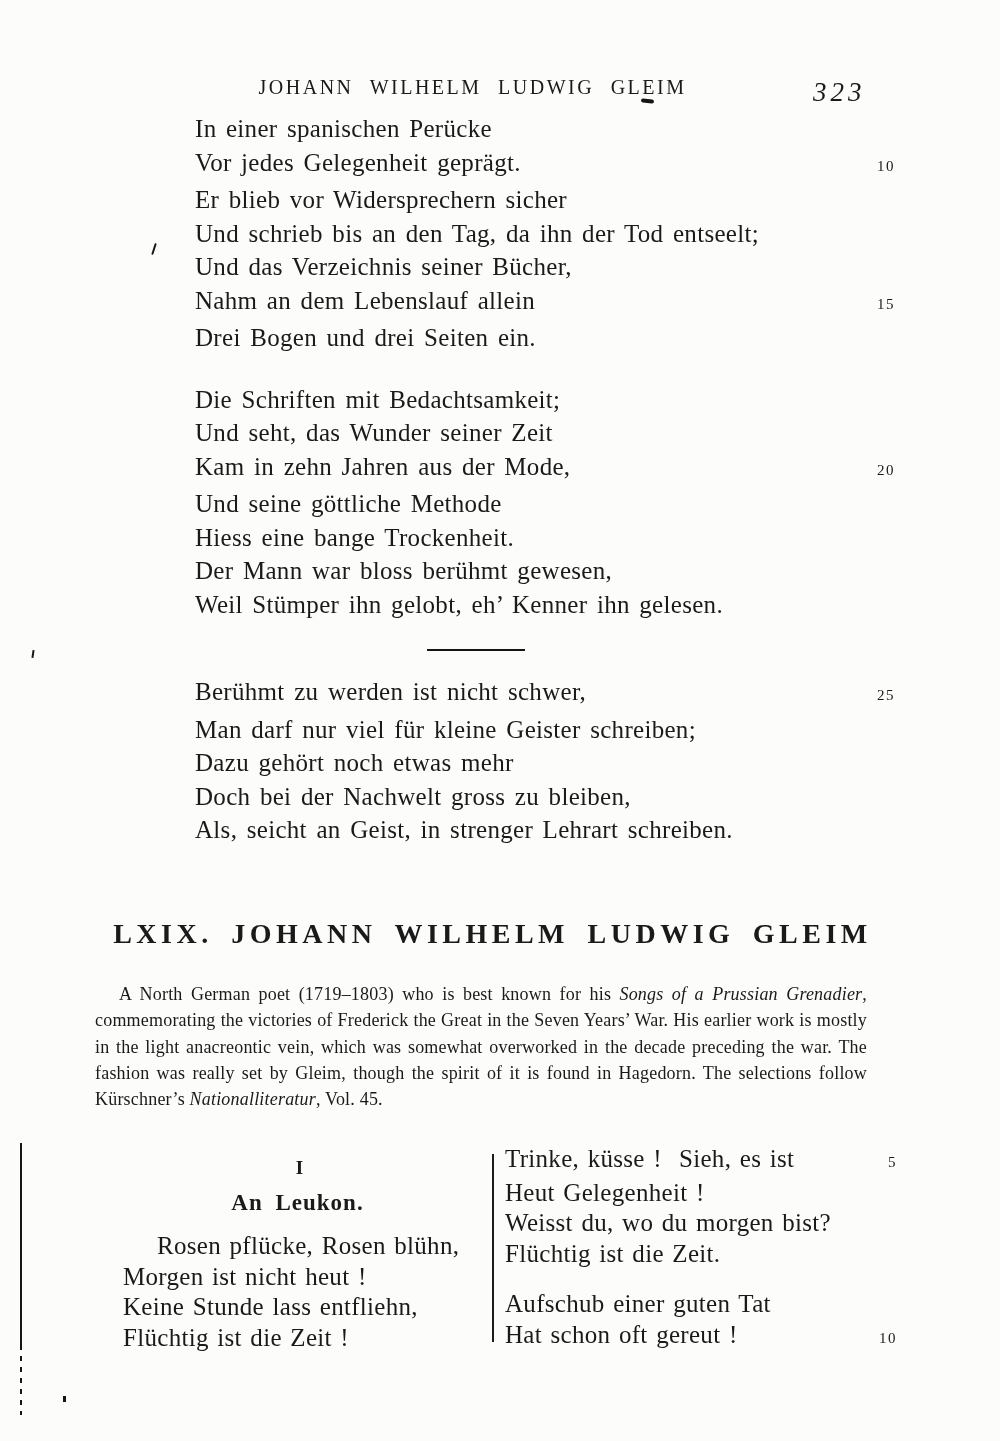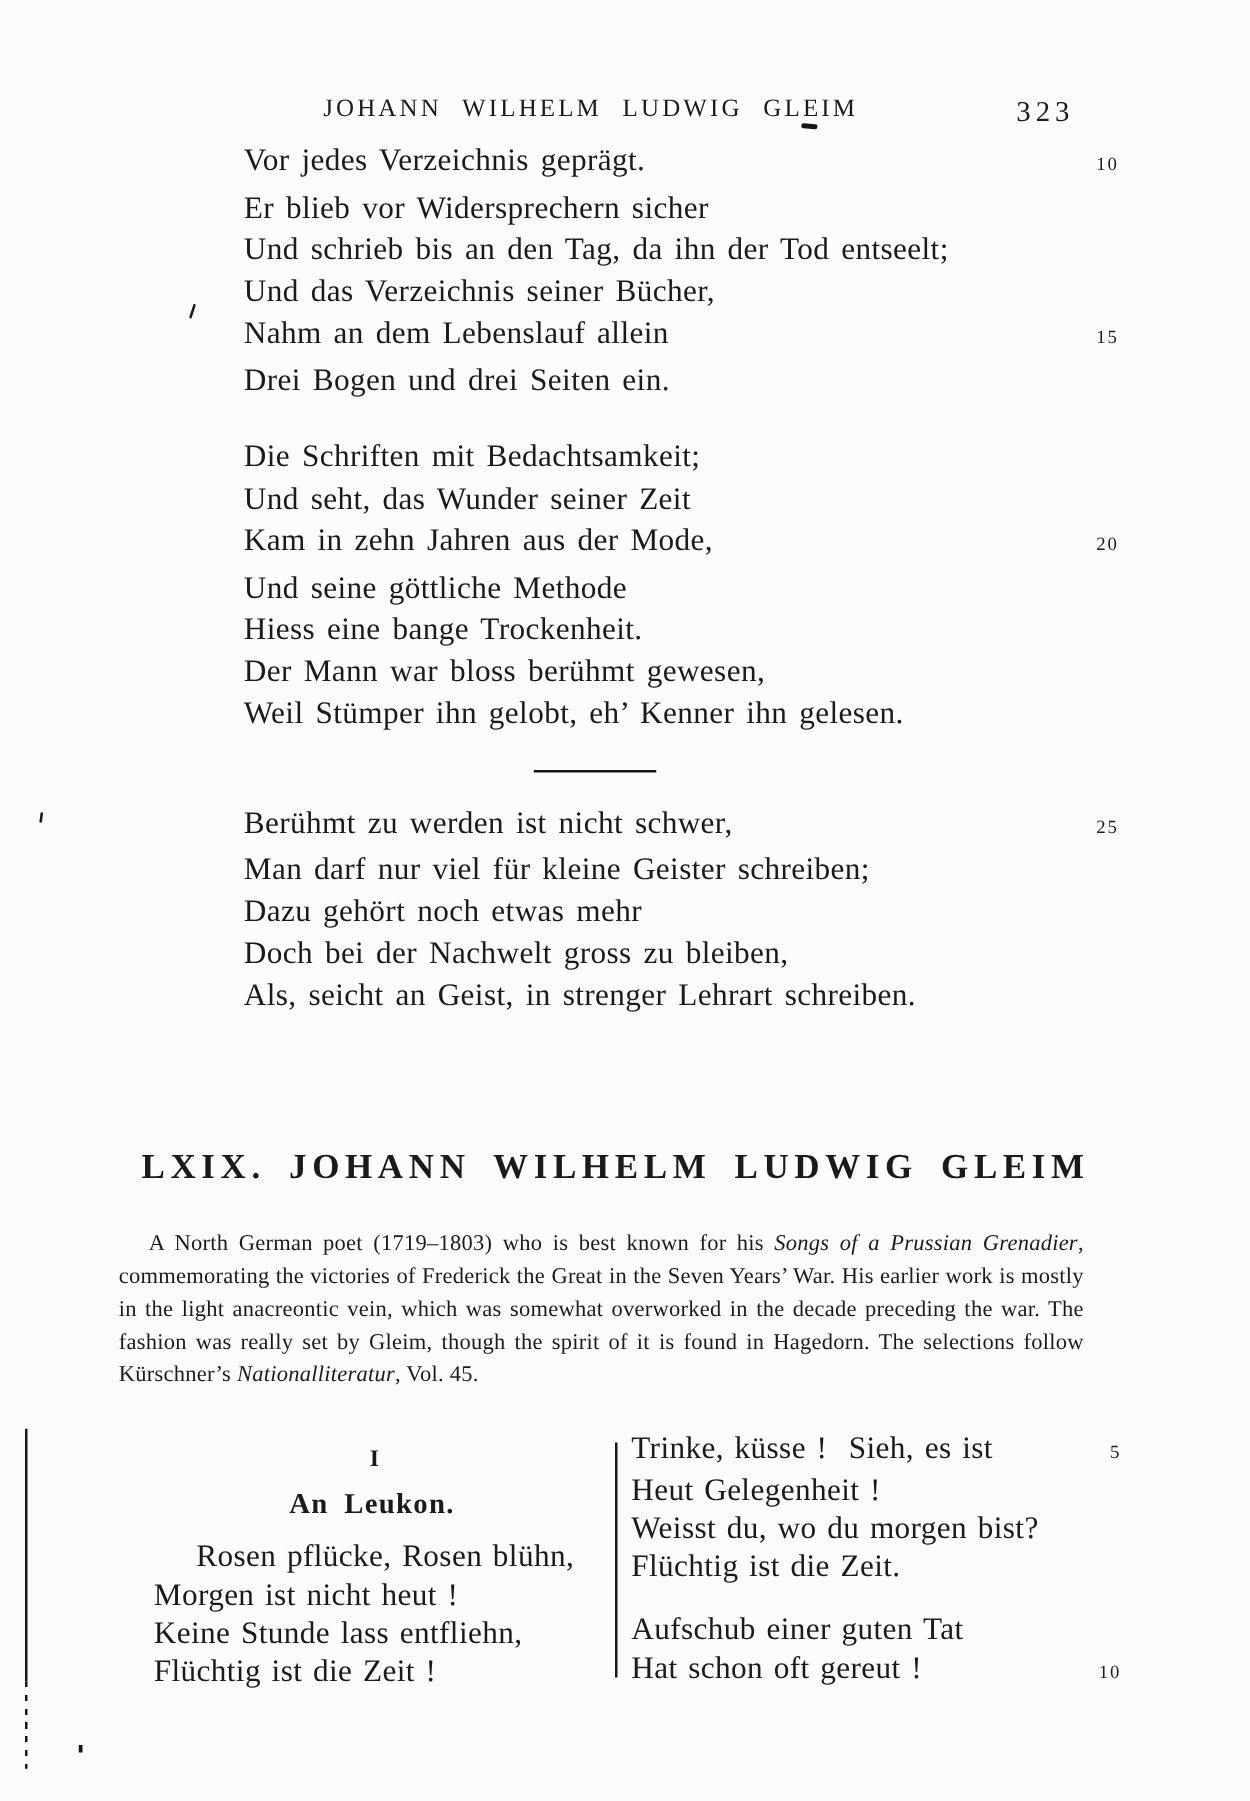--- a/index.html
+++ b/index.html
@@ -12,21 +12,21 @@
   }
   .page { position:absolute; inset:0; }
 
   
   .running-title {
     position:absolute; top:76px; left:0; width:945px;
     text-align:center; font-size:20px; letter-spacing:2.5px; word-spacing:9px;
   }
   .pageno {
     position:absolute; top:77px; left:813px;
-    font-size:23px; letter-spacing:4px;
+    font-size:27px; letter-spacing:4px;font-style:italic;
   }
 
   
   .poem-main {
     position:absolute; left:195px; top:112px; width:700px;
     font-size:25px; line-height:33.5px; letter-spacing:0.3px; word-spacing:3px;
   }
   .stanza { margin:0 0 28px 0; }
   .pline { display:flex; align-items:baseline; }
   .ptext { white-space:pre-wrap; }
@@ -91,21 +91,24 @@
 <body>
 
 <div class="page">
 
   <div class="running-title">JOHANN WILHELM LUDWIG GLEIM</div>
   <div class="pageno">323</div>
 
   <div class="poem-main">
     <div class="stanza">
         <div class="pline">
-          <span class="ptext">Vor jedes Verzeichnis geprägt.</span>
+          <span class="ptext">In einer spanischen Perücke</span>
+        </div>
+        <div class="pline">
+          <span class="ptext">Vor jedes Gelegenheit geprägt.</span>
           <span class="lnum">10</span>
         </div>
         <div class="pline">
           <span class="ptext">Er blieb vor Widersprechern sicher</span>
         </div>
         <div class="pline">
           <span class="ptext">Und schrieb bis an den Tag, da ihn der Tod entseelt;</span>
         </div>
         <div class="pline">
           <span class="ptext">Und das Verzeichnis seiner Bücher,</span>

